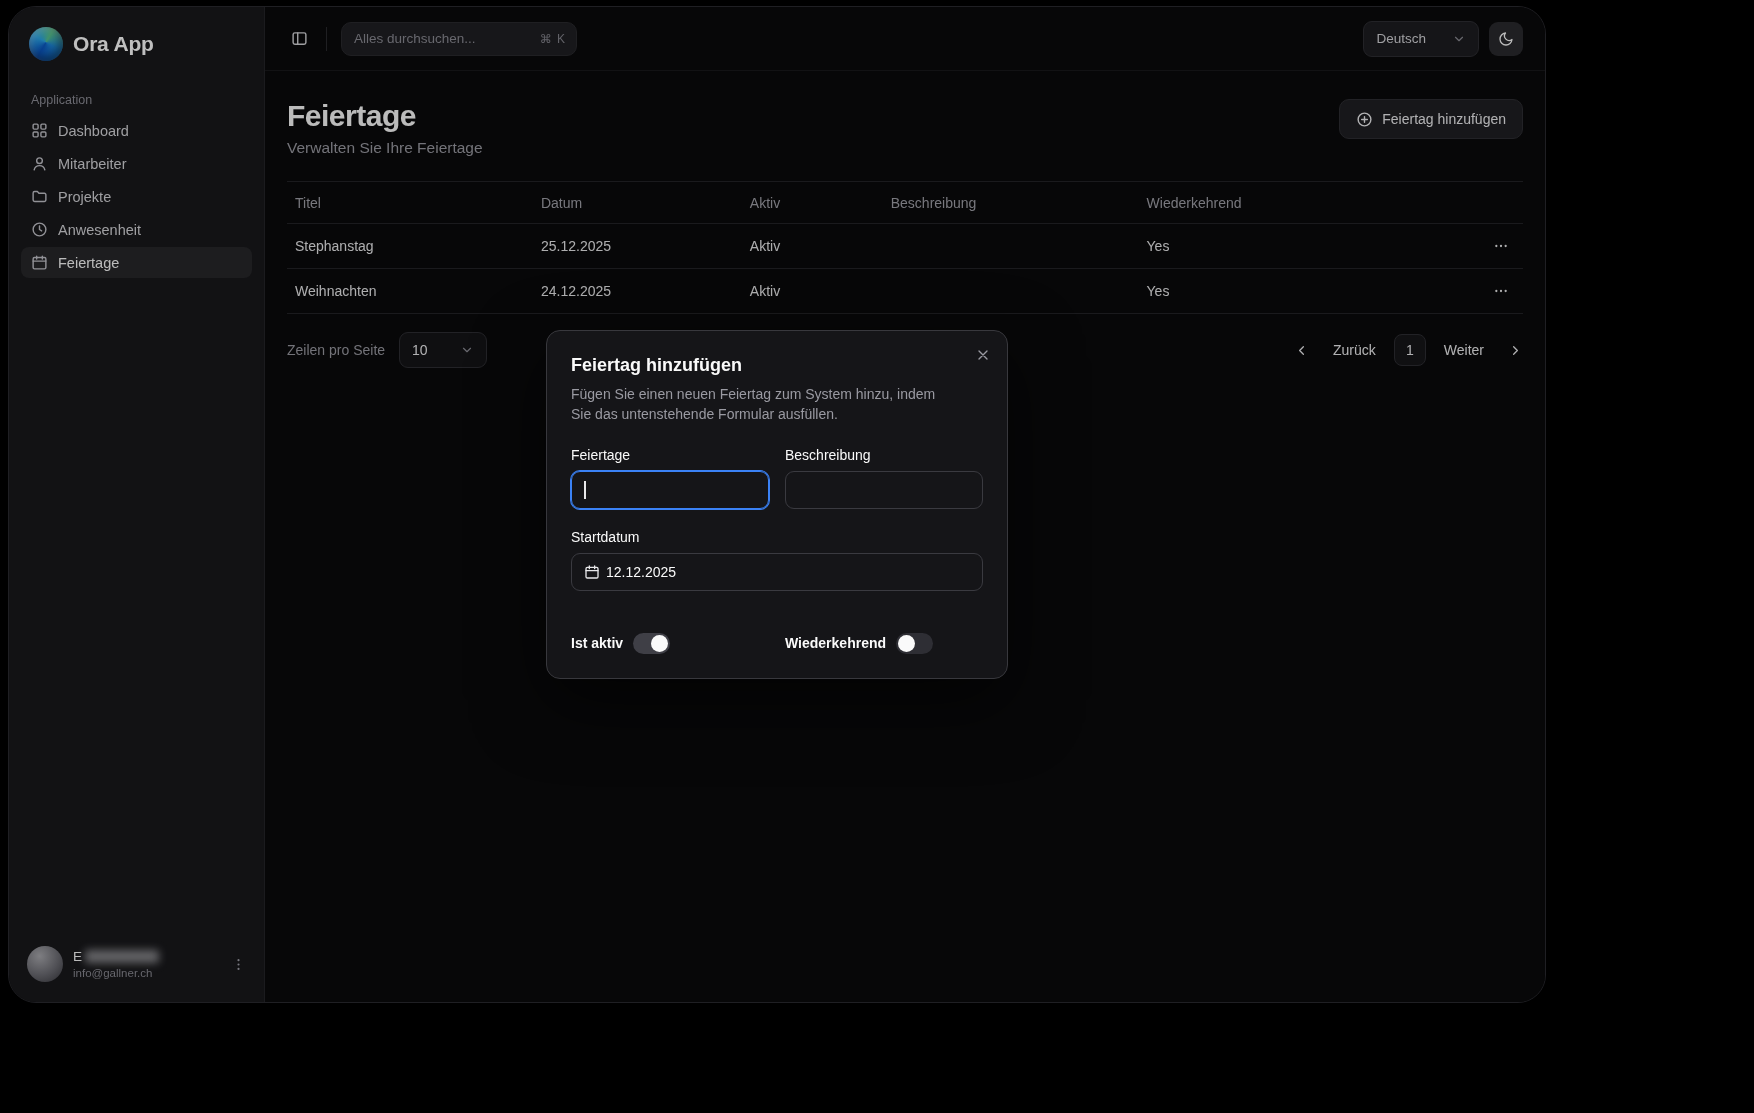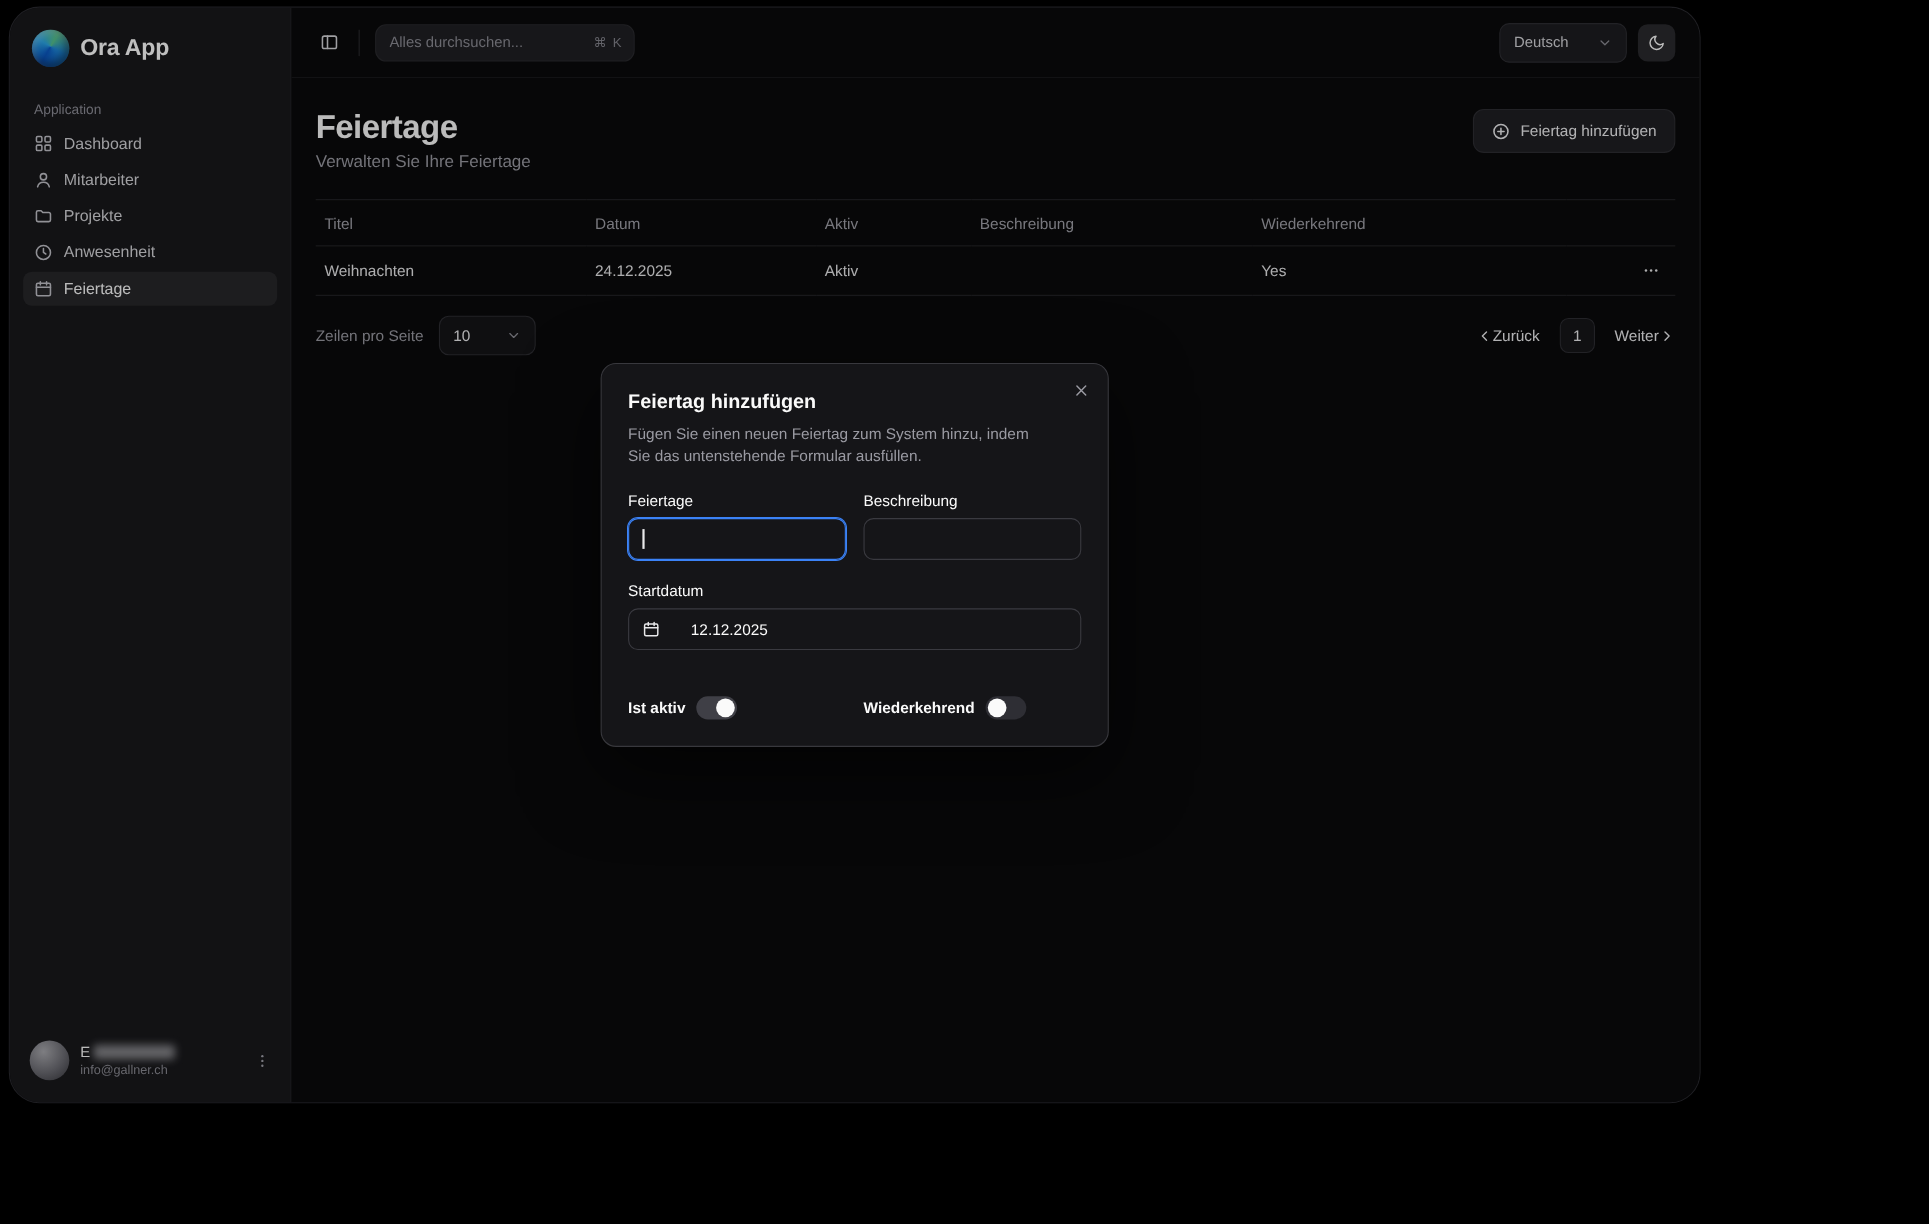--- a/index.html
+++ b/index.html
@@ -75,21 +75,21 @@
   td.actions { text-align:right; }
   .row-menu-btn { background:none; border:none; color:#e8e8ea; cursor:pointer; padding:4px 6px; display:inline-flex; }
 
   .pagination { display:flex; justify-content:space-between; align-items:center; margin-top:18px; }
   .pag-left { display:flex; align-items:center; gap:14px; color:#9a9aa2; font-size:14px; }
   .rpp-select { height:36px; width:88px; border:1px solid #2e2e33; border-radius:9px; background:#141417;
     display:flex; align-items:center; justify-content:space-between; padding:0 12px;
     color:#ededef; font-size:14px; cursor:pointer; }
   .rpp-select svg { width:14px; height:14px; color:#8b8b93; }
   .pag-right { display:flex; align-items:center; gap:18px; }
-  .pag-nav { display:flex; align-items:flex-end; gap:0; background:none; border:none;
+  .pag-nav { display:flex; align-items:flex-end; gap:24px; background:none; border:none;
     color:#ededef; font-size:14px; cursor:pointer; font-family:inherit; }
   .pag-nav svg { width:15px; height:15px; }
   .page-box { width:32px; height:32px; border:1px solid #2e2e33; border-radius:8px; background:#161619;
     display:flex; align-items:center; justify-content:center; color:#ededef; font-size:14px; cursor:pointer; }
 
   
   .overlay { position:absolute; inset:0; background:rgba(0,0,0,0.25);
     display:flex; align-items:center; justify-content:center; z-index:20; }
   .dialog { width:462px; background:#151518; border:1px solid #38383d; border-radius:14px;
     padding:24px; position:relative; box-shadow:0 24px 70px rgba(0,0,0,0.6); }
@@ -100,21 +100,21 @@
   .dialog-desc { font-size:14px; color:#9a9aa2; line-height:1.42; margin-top:9px; padding-right:24px; }
   .grid2 { display:grid; grid-template-columns:1fr 1fr; gap:16px; }
   .fields-row { margin-top:22px; }
   .field-label { display:block; font-size:14px; font-weight:500; color:#fafafa; margin-bottom:8px; }
   .input-box { height:38px; border:1px solid #3a3a40; border-radius:9px; background:transparent;
     display:flex; align-items:center; padding:0 12px; cursor:text; }
   .input-box.focused { border-color:#3b82f6; box-shadow:0 0 0 1px #3b82f6; }
   .caret { width:1.5px; height:18px; background:#e8e8ea; animation:blink 1.1s step-end infinite; }
   @keyframes blink { 0%,55%{opacity:1} 56%,100%{opacity:0} }
   .date-field { margin-top:20px; }
-  .input-box.date { gap:28px; color:#fafafa; font-size:14px; }
+  .input-box.date { gap:6px; color:#fafafa; font-size:14px; }
   .input-box.date svg { width:16px; height:16px; color:#e8e8ea; flex:0 0 16px; }
   .toggles-row { margin-top:42px; }
   .toggle-cell { display:flex; align-items:center; gap:10px; }
   .toggle-label { font-size:14px; font-weight:600; color:#fafafa; }
   .switch { width:37px; height:21px; border-radius:11px; background:#2e2e34; position:relative;
     cursor:pointer; flex:0 0 37px; display:inline-block; }
   .switch .knob { position:absolute; top:2px; left:2px; width:17px; height:17px; border-radius:50%;
     background:#fafafa; transition:left .15s; }
   .switch.on { background:#3f3f46; }
   .switch.on .knob { left:18px; }
@@ -244,20 +244,36 @@
             <tr>
               <th class="c1">Titel</th>
               <th class="c2">Datum</th>
               <th class="c3">Aktiv</th>
               <th class="c4">Beschreibung</th>
               <th class="c5">Wiederkehrend</th>
               <th class="c6"></th>
             </tr>
           </thead>
           <tbody>
+            <tr>
+              <td>Stephanstag</td>
+              <td>25.12.2025</td>
+              <td>Aktiv</td>
+              <td></td>
+              <td>Yes</td>
+              <td class="actions">
+                <button class="row-menu-btn">
+                  <svg width="16" height="16" viewBox="0 0 24 24" fill="currentColor">
+                      <circle cx="5" cy="12" r="1.7"></circle>
+                      <circle cx="12" cy="12" r="1.7"></circle>
+                      <circle cx="19" cy="12" r="1.7"></circle>
+                    </svg>
+                </button>
+              </td>
+            </tr>
             <tr>
               <td>Weihnachten</td>
               <td>24.12.2025</td>
               <td>Aktiv</td>
               <td></td>
               <td>Yes</td>
               <td class="actions">
                 <button class="row-menu-btn">
                   <svg width="16" height="16" viewBox="0 0 24 24" fill="currentColor">
                       <circle cx="5" cy="12" r="1.7"></circle>

